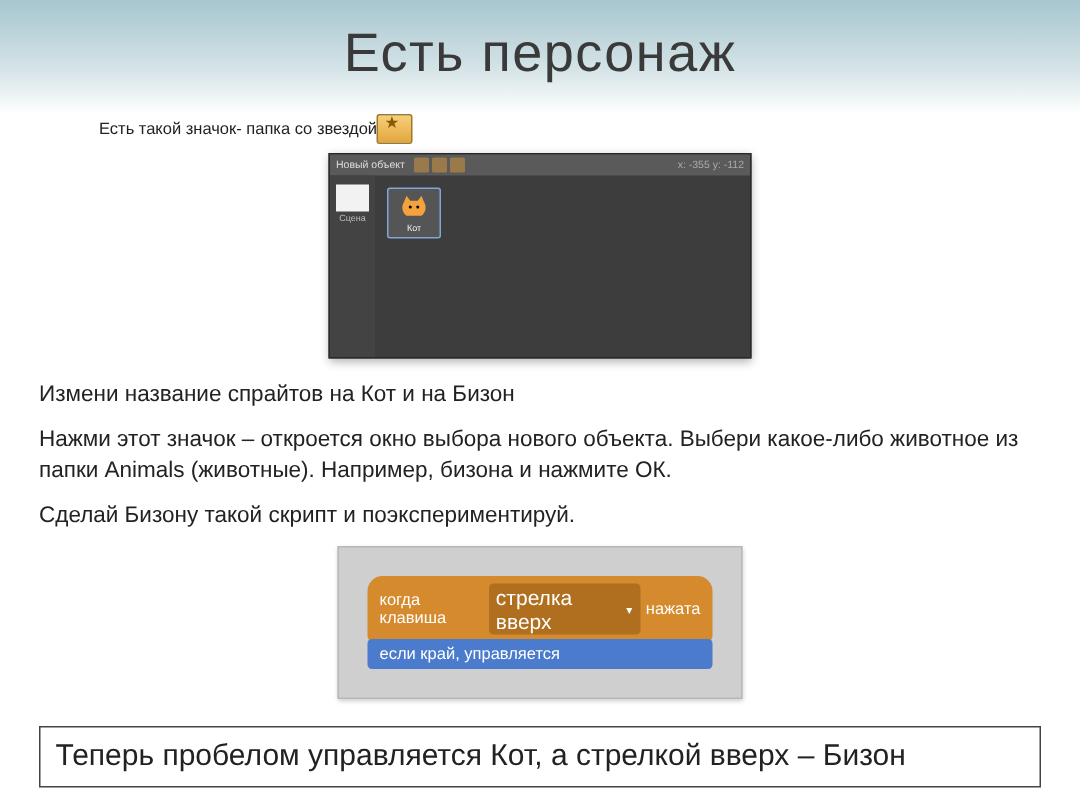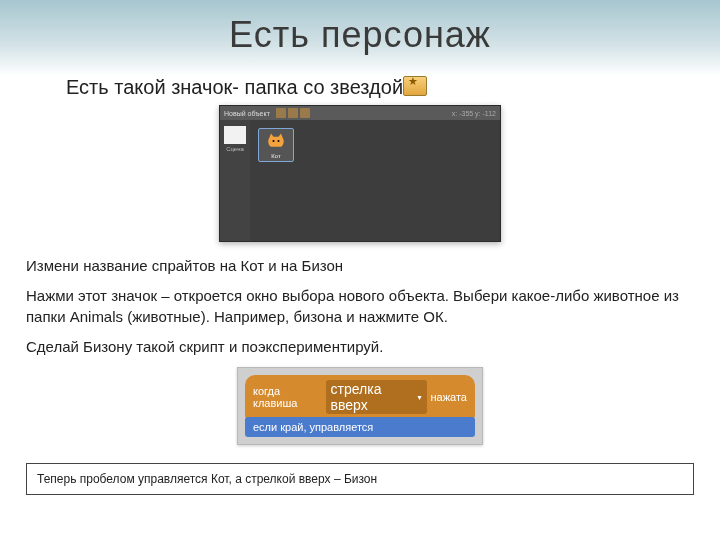--- a/index.html
+++ b/index.html
@@ -1,42 +1,42 @@
 <!DOCTYPE html>
 <html><head>
 <meta charset="utf-8">
 <style>
   html,body{margin:0;padding:0;width:720px;height:540px;font-family:Arial,Helvetica,sans-serif;background:#fff;color:#222;}
   .header{background:linear-gradient(#a7c6cf,#d4e3e7 60%,#ffffff);padding:14px 0 20px 0;}
   .title{font-size:36px;font-weight:400;color:#3a3a3a;text-align:center;letter-spacing:1px;}
   .content{padding:0 26px;}
-  .row1{margin:0 0 6px 40px;font-size:20px;display:flex;}
+  .row1{margin:0 0 6px 40px;font-size:11px;display:flex;align-items:center;}
   .star-folder-icn{width:22px;height:18px;background:linear-gradient(#f7cf7a,#e2a63e);border:1px solid #9b7a30;border-radius:2px;position:relative;display:inline-block;}
   .star-folder-icn::before{content:"★";position:absolute;top:-2px;left:4px;font-size:11px;color:#8b5a00;}
   .gray-box{width:280px;height:135px;background:#3d3d3d;margin:0 auto 14px auto;border:1px solid #2a2a2a;position:relative;box-shadow:0 2px 6px rgba(0,0,0,0.3);}
   .gb-header{height:14px;background:#5a5a5a;display:flex;align-items:center;font-size:7px;color:#ddd;padding:0 4px;justify-content:space-between;}
   .gb-header-icons{display:flex;gap:2px;}
   .gb-header-icons span{width:10px;height:10px;background:#9a7a4a;border-radius:1px;display:inline-block;}
   .gb-coords{font-size:7px;color:#aaa;}
   .gb-left{position:absolute;left:0;top:14px;width:30px;bottom:0;background:#434343;}
   .gb-stage-thumb{width:22px;height:18px;background:#f2f2f2;margin:6px auto 2px auto;}
   .gb-stage-label{font-size:6px;color:#bbb;text-align:center;}
   .gb-sprite{position:absolute;left:38px;top:22px;width:34px;height:32px;background:#555;border:1px solid #7fa7d8;border-radius:2px;}
   .gb-cat{width:100%;height:24px;display:flex;align-items:center;justify-content:center;}
   .gb-cat svg{width:20px;height:20px;}
   .gb-sprite-label{font-size:6px;color:#eee;text-align:center;line-height:6px;}
   .para{font-size:15px;line-height:1.35;margin:0 0 10px 0;}
-  .script-box{width:230px;margin:8px auto 18px auto;background:#cfcfcf;padding:7px;border:1px solid #b8b8b8;box-shadow:0 1px 3px rgba(0,0,0,0.2);}
+  .script-box{width:230px;margin:8px auto 18px auto;background:#cfcfcf;padding:19px;border:1px solid #b8b8b8;box-shadow:0 1px 3px rgba(0,0,0,0.2);}
   .hat{background:#d68a2e;color:#fff;font-size:11px;padding:5px 8px;border-radius:10px 10px 4px 4px;display:flex;align-items:center;gap:4px;}
   .hat .drop{background:#b06f1f;padding:1px 5px;border-radius:3px;font-size:14px;display:inline-flex;align-items:center;}
   .hat .drop::after{content:"▾";font-size:8px;margin-left:3px;}
   .move{background:#4b7bcd;color:#fff;font-size:11px;padding:4px 8px;margin-top:-2px;border-radius:3px;display:flex;align-items:center;gap:4px;}
   .move .num{background:#fff;color:#000;border-radius:8px;padding:0 5px;font-size:10px;line-height:13px;}
   .bounce{background:#4b7bcd;color:#fff;font-size:11px;padding:4px 8px;margin-top:-2px;border-radius:3px;}
-  .footer{border:1px solid #444;padding:8px 10px;margin-top:6px;font-size:12px;}
+  .footer{border:1px solid #444;padding:8px 10px;margin-top:6px;font-size:20px;}
 </style>
 </head>
 <body>
 
 <div class="header">
   <div class="title">Есть персонаж</div>
 </div>
 
 <div class="content">
 

